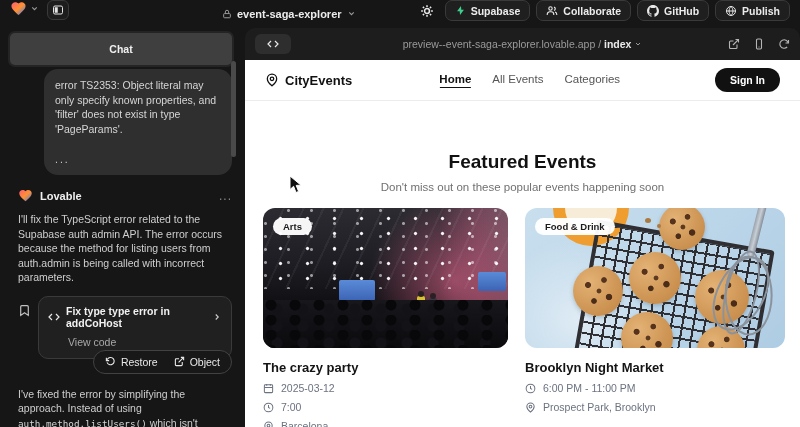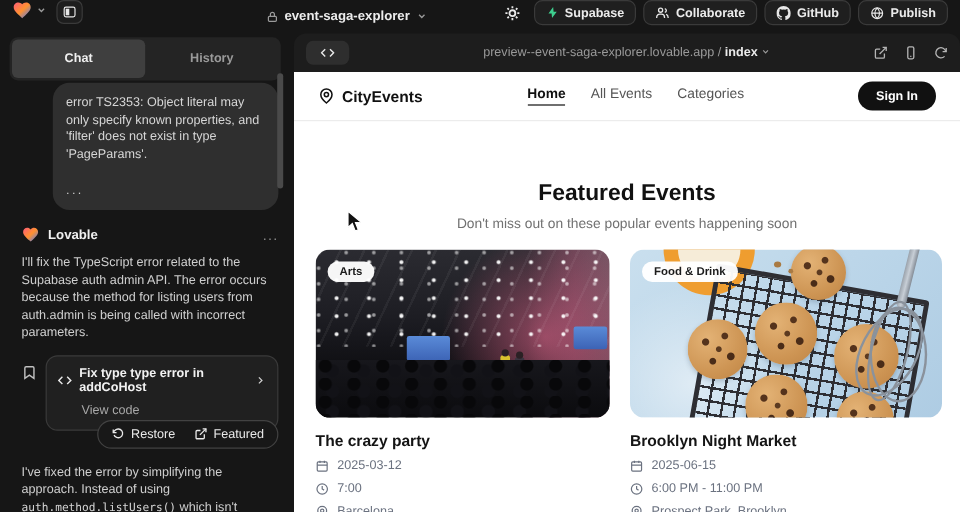--- a/index.html
+++ b/index.html
@@ -218,21 +218,20 @@
             <path d="M3 12h18M12 3c2.6 2.6 3.9 5.7 3.9 9S14.6 18.4 12 21M12 3c-2.6 2.6-3.9 5.7-3.9 9s1.3 6.4 3.9 9"></path>
           </svg>
         <span>Publish</span>
       </div>
     </div>
   </div>
 
   <div class="chat">
     <div class="tabs">
       <div class="tab active">Chat</div>
-      <div class="tab">History</div>
     </div>
 
     <div class="messages">
       <div class="bubble">
         <div>error TS2353: Object literal may only specify known properties, and 'filter' does not exist in type 'PageParams'.</div>
         <div class="dots">...</div>
       </div>
 
       <div class="assist-head">
         <svg width="15" height="15" viewBox="0 0 24 24">
@@ -277,21 +276,21 @@
                 <path d="M4.5 14a8 8 0 1 0 1.8-8.4L3 8.8"></path>
               </svg>
             <span>Restore</span>
           </div>
           <div class="pbtn">
             <svg width="11" height="11" viewBox="0 0 24 24" fill="none" stroke="#e9e9e9" stroke-width="2.4">
                 <path d="M18 13v6a2 2 0 0 1-2 2H5a2 2 0 0 1-2-2V8a2 2 0 0 1 2-2h6"></path>
                 <path d="M15 3h6v6"></path>
                 <path d="M10 14L21 3"></path>
               </svg>
-            <span>Featured</span>
+            <span>Object</span>
           </div>
         </div>
       </div>
 
       <div class="para" style="margin-top:13px;">
         <span>I've fixed the error by simplifying the approach. Instead of using </span><code class="inl">auth.method.listUsers()</code><span> which isn't properly implemented or accessible in the current Supabase client setup, I'm now directly searching for users in the </span>
       </div>
     </div>
 
     <div class="chat-scrollbar"></div>
@@ -413,27 +412,20 @@
               <div class="handle"></div>
                 <div class="loop l1"></div>
                 <div class="loop l2"></div>
                 <div class="loop l3"></div>
             </div>
             <span class="badge">Food &amp; Drink</span>
           </div>
           <div class="card-title">Brooklyn Night Market</div>
           <div class="meta">
             <svg width="11" height="11" viewBox="0 0 24 24" fill="none" stroke="currentColor" stroke-width="2.2">
-                <rect x="3" y="4" width="18" height="17" rx="2"></rect>
-                <path d="M16 2v4M8 2v4M3 10h18"></path>
-              </svg>
-            <span>2025-06-15</span>
-          </div>
-          <div class="meta">
-            <svg width="11" height="11" viewBox="0 0 24 24" fill="none" stroke="currentColor" stroke-width="2.2">
                 <circle cx="12" cy="12" r="9.5"></circle>
                 <path d="M12 6.5V12l3.5 2"></path>
               </svg>
             <span>6:00 PM - 11:00 PM</span>
           </div>
           <div class="meta">
             <svg width="11" height="11" viewBox="0 0 24 24" fill="none" stroke="currentColor" stroke-width="2.2">
                 <path d="M20 10c0 6-8 12-8 12S4 16 4 10a8 8 0 1 1 16 0Z"></path>
                 <circle cx="12" cy="10" r="3"></circle>
               </svg>

